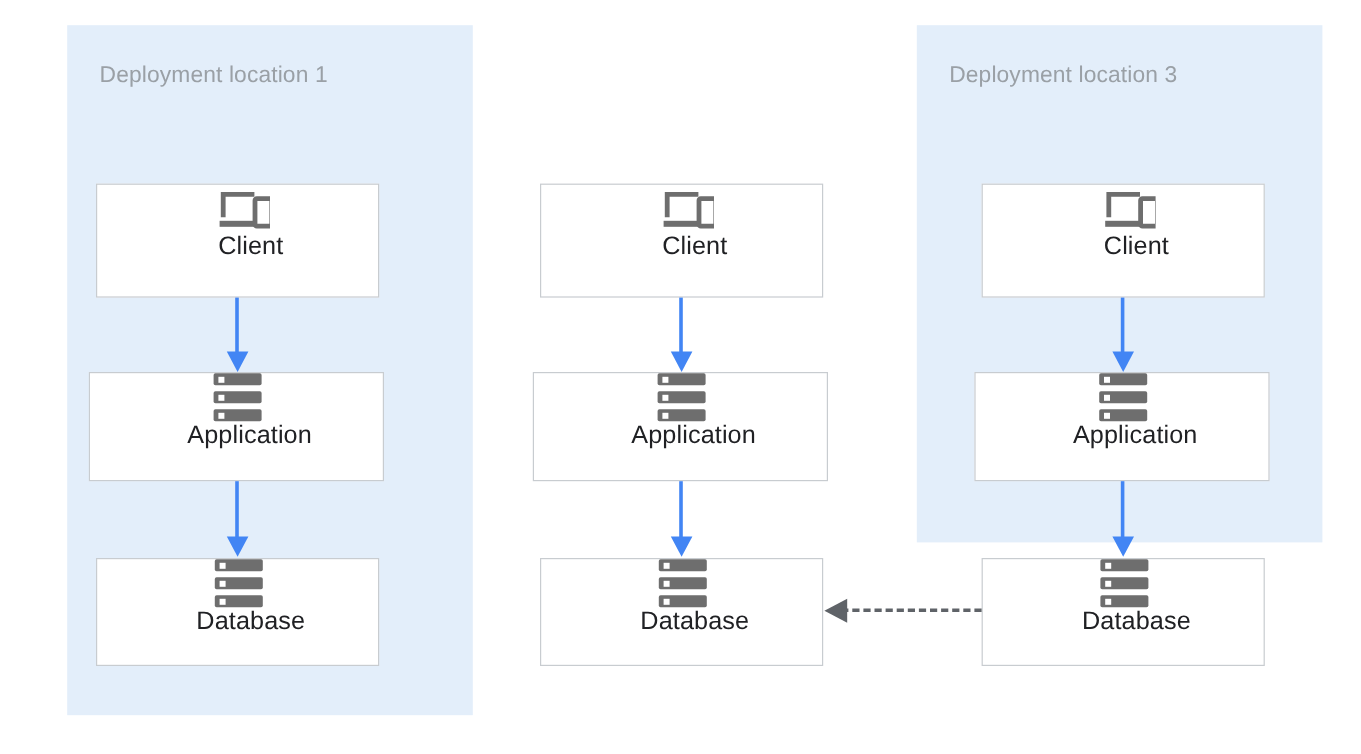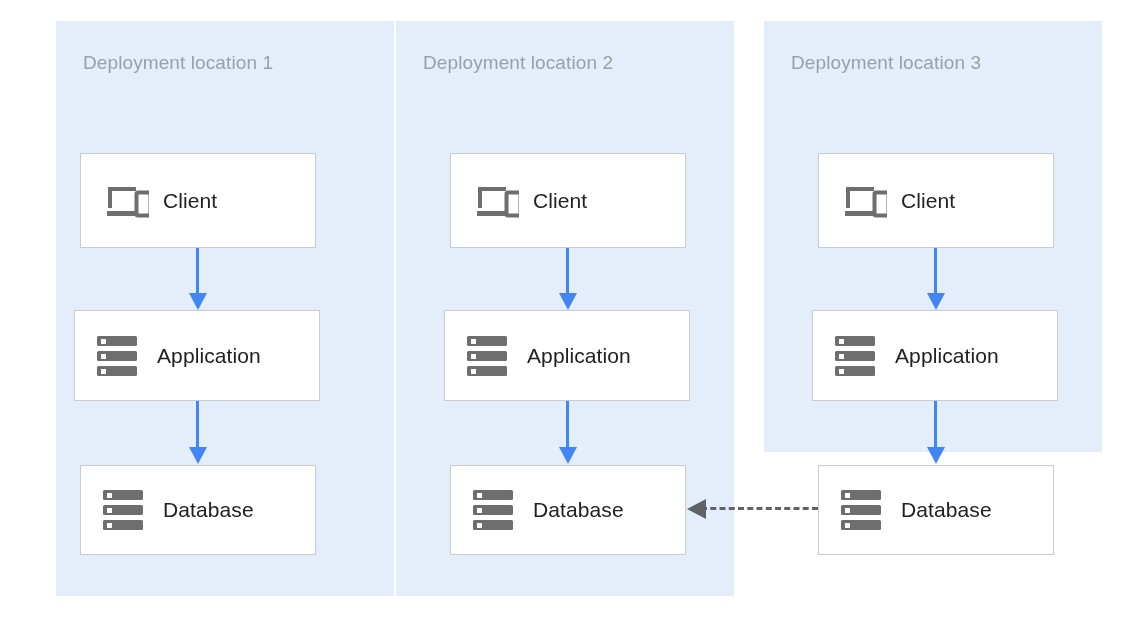--- a/index.html
+++ b/index.html
@@ -40,20 +40,21 @@
 
   
   .node {
     position: absolute;
     background: #ffffff;
     border: 1px solid #C8CCD0;
     box-sizing: border-box;
     display: flex;
     align-items: center;
     padding-left: 22px;
+    flex-direction: column;
   }
   .node-icon {
     flex: 0 0 auto;
     width: 46px;
     height: 40px;
     position: relative;
     margin-right: 14px;
   }
   .node-label {
     font-size: 21px;
@@ -186,23 +187,20 @@
     <span class="node-icon">
       <span class="icon-server">
         <span class="bar"></span>
         <span class="bar"></span>
         <span class="bar"></span>
       </span>
     </span>
     <span class="node-label">Database</span>
   </div>
 
-  <div class="panel" style="left:396px; top:21px; width:338px; height:575px;">
-    <div class="panel-title">Deployment location 2</div>
-  </div>
 
   <div class="node" style="left:450px; top:153px; width:236px; height:95px;">
     <span class="node-icon">
       <svg class="icon-devices" viewBox="0 0 46 40" xmlns="http://www.w3.org/2000/svg" aria-hidden="true">
         <path fill="#6E6E6E" d="M5 6 h28 v4 H9 v17 H5 Z"></path>
         <rect x="4" y="30" width="29" height="5" fill="#6E6E6E"></rect>
         <rect x="36.5" y="11.5" width="14" height="23" rx="1.5" fill="none" stroke="#6E6E6E" stroke-width="4" transform="translate(-3,0)"></rect>
       </svg>
     </span>
     <span class="node-label">Client</span>

